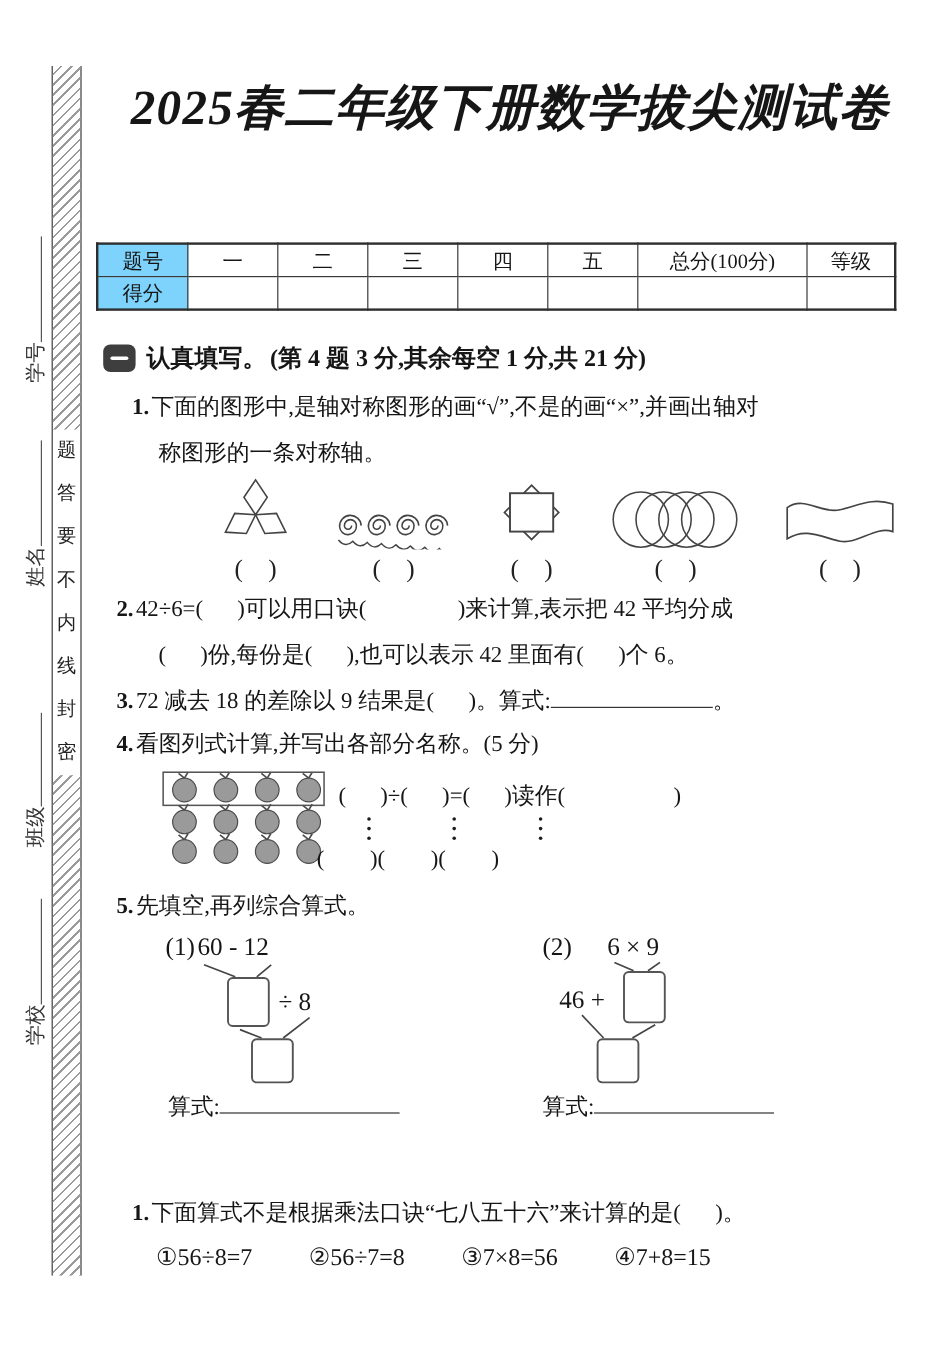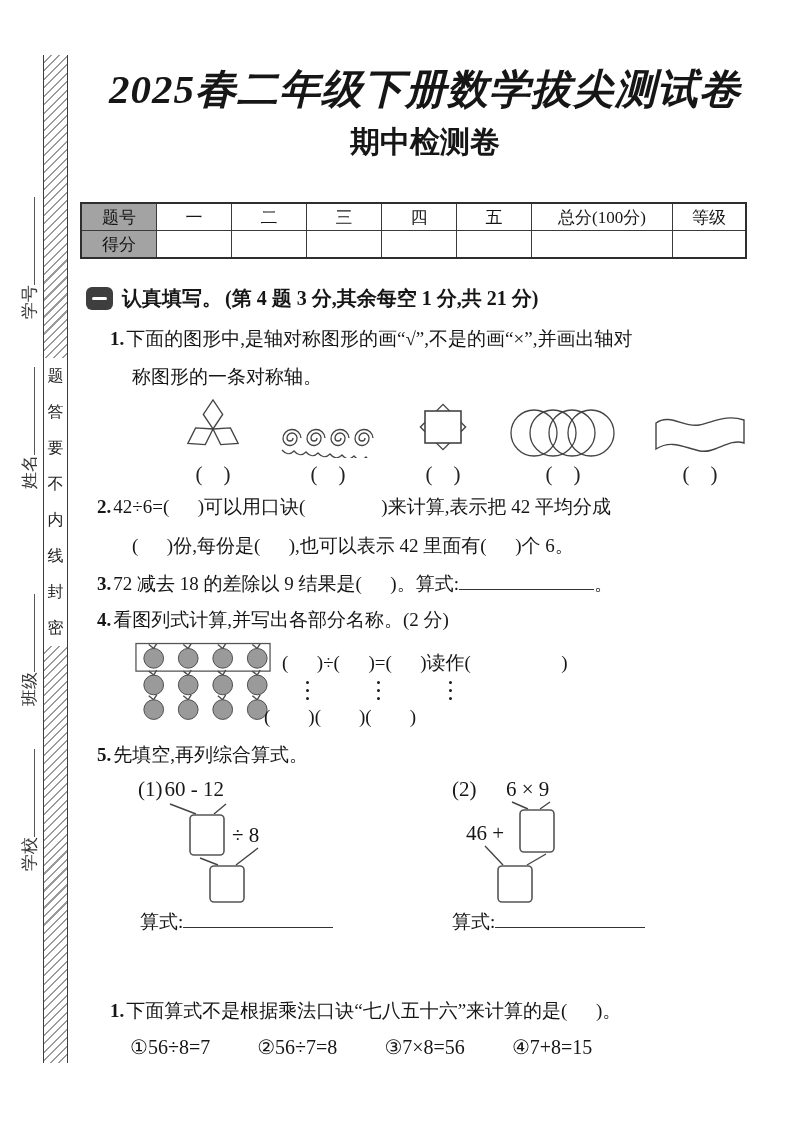--- a/index.html
+++ b/index.html
@@ -18,21 +18,21 @@
   .hatch.top{height:303px;flex:none;}
   .hatch.bot{flex:1;}
   .seal-char{font-size:16px;line-height:1;margin:10px 0;color:#222;}
   
   .title{left:75px;top:62px;width:700px;text-align:center;font-size:41px;font-weight:700;letter-spacing:1px;font-style:italic;}
   .subtitle{left:75px;top:122px;width:700px;text-align:center;font-size:30px;font-weight:700;}
   
   table.score{position:absolute;left:80px;top:202px;border-collapse:collapse;
               border:2.2px solid #2e2e2e;font-size:17px;table-layout:fixed;}
   table.score td{border:1.2px solid #3a3a3a;height:26px;text-align:center;padding:0;}
-  td.gray{background:#a3a3a3;font-family:Liberation Serif, serif;}
+  td.gray{background:#7dd3fc;font-family:Liberation Serif, serif;}
   
   .sec-head{display:flex;align-items:center;gap:9px;font-size:20px;font-weight:700;}
   .sec-badge{width:27px;height:23px;background:#3e3e3e;border-radius:6px;flex:none;
              display:flex;flex-direction:column;justify-content:center;align-items:center;gap:3px;}
   .sec-badge i{display:block;height:3.5px;background:#fff;border-radius:2px;}
   .bar-w{width:15px;} .bar-n{width:11px;}
   .qtext{font-size:19px;}
   .qnum{font-weight:700;margin-right:2px;}
   .ansline{display:inline-block;height:1em;border-bottom:1.5px solid #333;vertical-align:baseline;}
   
@@ -72,21 +72,20 @@
     <span class="seal-char">要</span>
     <span class="seal-char">不</span>
     <span class="seal-char">内</span>
     <span class="seal-char">线</span>
     <span class="seal-char">封</span>
     <span class="seal-char">密</span>
     <div class="hatch bot"></div>
   </div>
 
   <div class="abs title">2025春二年级下册数学拔尖测试卷</div>
-  <div class="abs subtitle">期中检测卷</div>
 
   <table class="score">
     <tbody>
         <tr>
       <td class="gray" style="width:74px;">题号</td>
       <td style="width:74px;">一</td>
       <td style="width:74px;">二</td>
       <td style="width:74px;">三</td>
       <td style="width:74px;">四</td>
       <td style="width:74px;">五</td>
@@ -167,21 +166,21 @@
       </svg>
       <span class="paren">(    )</span>
     </div>
   </div>
 
   <div class="abs qtext pre" style="left:97px;top:494px;"><span class="qnum">2.</span><span class="pre">42÷6=(      )可以用口诀(                )来计算,表示把 42 平均分成</span></div>
   <div class="abs qtext pre" style="left:132px;top:533px;">(      )份,每份是(      ),也可以表示 42 里面有(      )个 6。</div>
 
   <div class="abs qtext pre" style="left:97px;top:570px;text-align:right;"><span class="qnum">3.</span><span class="pre">72 减去 18 的差除以 9 结果是(      )。算式:</span><span class="ansline" style="width:135px;"></span><span>。</span></div>
 
-  <div class="abs qtext" style="left:97px;top:607px;"><span class="qnum">4.</span><span>看图列式计算,并写出各部分名称。(2 分)</span></div>
+  <div class="abs qtext" style="left:97px;top:607px;"><span class="qnum">4.</span><span>看图列式计算,并写出各部分名称。(5 分)</span></div>
 
   <svg class="abs" style="left:133px;top:640px;" width="140" height="80" viewBox="0 0 142 80">
     <defs>
       <g id="apple">
         <circle cx="0" cy="4" r="10" fill="#9a9a9a" stroke="#4c4c4c" stroke-width="1"></circle>
         <path d="M0,-6 l3,-5 M0,-6 l-5,-4" stroke="#4c4c4c" stroke-width="1.4" fill="none"></path>
       </g>
     </defs>
     <use href="#apple" x="21" y="14"></use>
       <use href="#apple" x="56" y="14"></use>

